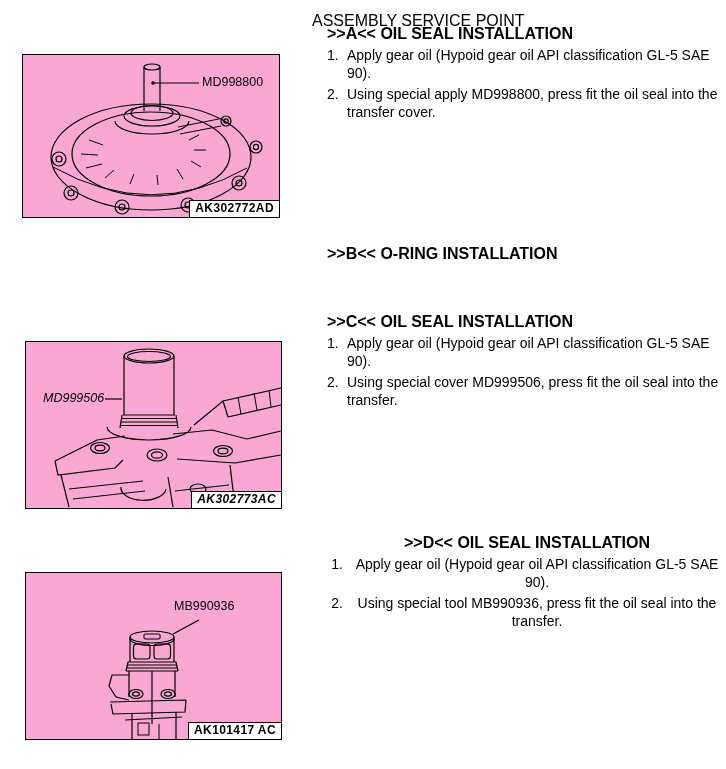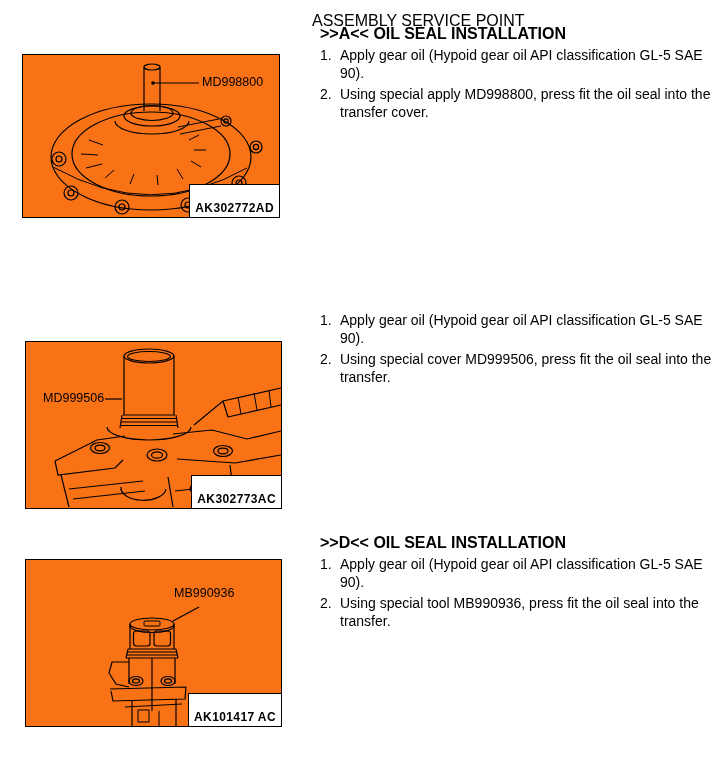--- a/index.html
+++ b/index.html
@@ -4,45 +4,45 @@
 <style>
   html,body{margin:0;padding:0;}
   body{
     width:726px;height:769px;position:relative;background:#fff;
     font-family:"Liberation Sans","DejaVu Sans",sans-serif;color:#000;
     -webkit-font-smoothing:antialiased;
   }
   .page{position:absolute;inset:0;background:#fff;}
 
   
-  .figure{position:absolute;border:1.5px solid #000;background:#f97316;}
+  .figure{position:absolute;border:1.5px solid #000;background:#f9a8d4;}
   #fig1{left:22px;top:54px;width:256px;height:162px;}
   #fig2{left:25px;top:341px;width:255px;height:166px;}
-  #fig3{left:25px;top:559px;width:255px;height:166px;}
+  #fig3{left:25px;top:572px;width:255px;height:166px;}
   .figure svg{position:absolute;left:0;top:0;}
   .tool-label{
     position:absolute;font-size:12.5px;line-height:13px;white-space:nowrap;
   }
   .fig-code{
     position:absolute;right:0;bottom:0;background:#fff;
     border-top:1.5px solid #000;border-left:1.5px solid #000;
     font-weight:bold;font-size:12px;letter-spacing:.4px;
-    padding:16px 5px 2px 5px;white-space:nowrap;
+    padding:0 5px 2px 5px;white-space:nowrap;
   }
 
   
   .title{
     position:absolute;left:312px;top:0;width:400px;
     font-weight:normal;font-size:16px;line-height:20px;white-space:nowrap;
   }
-  .sec{position:absolute;left:320px;width:400px;}
+  .sec{position:absolute;left:327px;width:400px;}
   #secA{top:24px;}
   #secB{top:244px;}
   #secC{top:312px;}
-  #secD{top:533px;}
+  #secD{top:533px;text-align:center;}
   .sec h2{
     margin:0 0 3px 0;font-weight:bold;font-size:16px;line-height:20px;white-space:nowrap;
   }
   .body-text{font-size:14px;line-height:17.5px;}
   .para{width:398px;}
   .steps{width:400px;}
   .step{display:flex;margin-top:4px;}
   .step:first-child{margin-top:0;}
   .step .num{flex:none;width:20px;}
   .step .stext{width:380px;}
@@ -93,21 +93,21 @@
       </g>
       <g>
         <circle cx="130" cy="28" r="1.8" fill="#000"></circle>
         <line x1="130" y1="28" x2="176" y2="28" stroke="#000" stroke-width="1.2"></line>
       </g>
     </svg>
     <div class="tool-label" style="left:179px;top:21px;">MD998800</div>
     <div class="fig-code">AK302772AD</div>
   </figure>
 
-  <figure class="figure" id="fig2" style="margin:0;">
+  <figure class="figure" id="fig2" style="margin:0;font-style:italic;">
     <svg width="255" height="166" viewBox="0 0 255 166">
       <g fill="none" stroke="#000" stroke-width="1.2">
 
         <g>
           <path d="M98,14 V73 M148,14 V73"></path>
           <ellipse cx="123" cy="14" rx="25" ry="7"></ellipse>
           <ellipse cx="123" cy="14.5" rx="21.5" ry="5"></ellipse>
           <path d="M97,73 h52 M96,76.5 h54 M95,80 h56 M94.5,83.5 h57" stroke-width="1"></path>
           <path d="M96,73 l-2,13 M150,73 l2,13"></path>
         </g>
@@ -194,23 +194,25 @@
         <span class="stext">Apply gear oil (Hypoid gear oil API classification GL-5 SAE 90).</span>
       </div>
       <div class="step">
         <span class="num">2.</span>
         <span class="stext">Using special apply MD998800, press fit the oil seal into the transfer cover.</span>
       </div>
     </div>
   </section>
 
   <section class="sec" id="secB">
+    <h2>&gt;&gt;B&lt;&lt; O-RING INSTALLATION</h2>
   </section>
 
   <section class="sec" id="secC">
+    <h2>&gt;&gt;C&lt;&lt; OIL SEAL INSTALLATION</h2>
     <div class="steps body-text">
       <div class="step">
         <span class="num">1.</span>
         <span class="stext">Apply gear oil (Hypoid gear oil API classification GL-5 SAE 90).</span>
       </div>
       <div class="step">
         <span class="num">2.</span>
         <span class="stext">Using special cover MD999506, press fit the oil seal into the transfer.</span>
       </div>
     </div>

